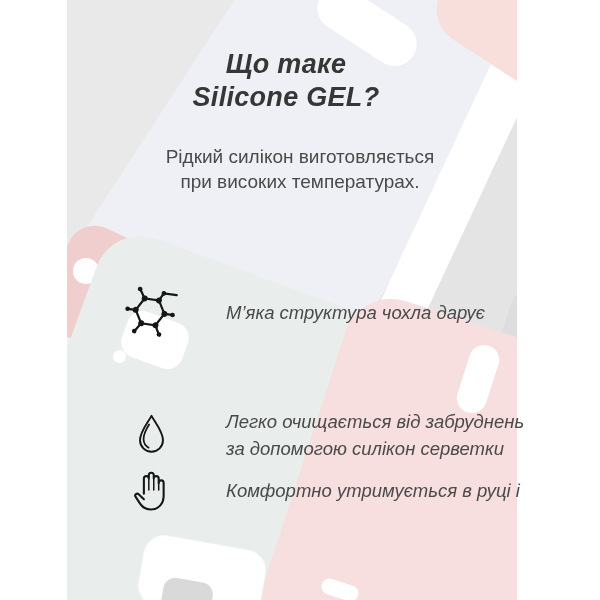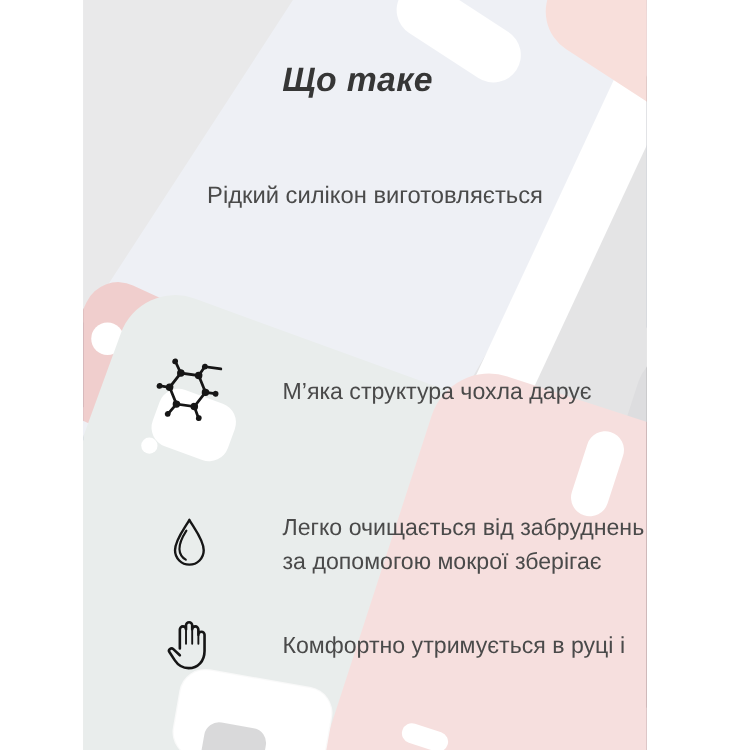--- a/index.html
+++ b/index.html
@@ -45,24 +45,24 @@
   .s-white-cam{left:95px;top:580px;width:50px;height:36px;background:var(--case-charcoal);border-radius:12px;transform:rotate(10deg);}
   .overlay{position:absolute;inset:0;background:var(--overlay);}
 
   
   .content{position:absolute;inset:0;}
   .title{position:absolute;top:48px;left:0;width:572px;text-align:center;
          font-style:italic;font-weight:800;font-size:27px;line-height:33px;
          color:var(--title-text);letter-spacing:.3px;}
   .intro{position:absolute;top:145px;left:0;width:600px;text-align:center;
          font-size:19px;line-height:24.5px;color:var(--body-text);font-weight:500;}
-  .feature{position:absolute;left:120px;width:420px;height:64px;display:flex;align-items:center;}
+  .feature{position:absolute;left:120px;width:420px;height:64px;display:flex;align-items:center;font-style:italic;}
   .feature .icon-box{width:62px;display:flex;justify-content:center;align-items:center;flex:0 0 62px;}
   .feature .txt{margin-left:44px;font-size:18.5px;line-height:27px;color:var(--body-text);font-weight:500;white-space:nowrap;}
-  .f1{top:280px;} .f2{top:403px;} .f3{top:483px;text-align:center;}
+  .f1{top:280px;} .f2{top:403px;} .f3{top:458px;text-align:center;}
   svg{display:block;}
 </style>
 </head>
 <body>
 
 <div class="page">
 
   <div class="collage">
     <div class="shape case s-gray-topleft"></div>
     <div class="shape s-cam-dot"></div>
@@ -83,24 +83,26 @@
     <div class="shape s-pink-slot"></div>
     <div class="shape s-white-case"></div>
     <div class="shape s-white-cam"></div>
     <div class="overlay"></div>
   </div>
 
   <div class="content">
 
     <h1 class="title">
       <span>Що таке</span><br>
+      <span>Silicone GEL?</span>
     </h1>
 
     <div class="intro">
       <div>Рідкий силікон виготовляється</div>
+      <div>при високих температурах.</div>
     </div>
 
     <div class="feature f1">
       <div class="icon-box">
         <svg width="54" height="56" viewBox="0 0 56 58" aria-hidden="true">
           <g transform="rotate(8 28 29)" fill="none" stroke="#161616" stroke-width="2.3" stroke-linecap="round">
             <polygon points="42,29 34.5,16 19.5,16 12,29 19.5,42 34.5,42"></polygon>
             <line x1="12" y1="29" x2="4" y2="29"></line>
             <line x1="42" y1="29" x2="50" y2="29"></line>
             <line x1="19.5" y1="16" x2="14" y2="7.5"></line>
@@ -133,21 +135,21 @@
       <div class="icon-box">
         <svg width="33" height="44" viewBox="0 0 34 46" aria-hidden="true">
           <g fill="none" stroke="#161616" stroke-linecap="round" stroke-linejoin="round">
             <path d="M17 3 C13.5 9.5 5 19.5 5 28.5 a12 12 0 0 0 24 0 C29 19.5 20.5 9.5 17 3 Z" stroke-width="2"></path>
             <path d="M14.5 12 C11 17.5 8.5 22.5 8.7 27.5 c0.15 3.8 2.1 7 5.3 8.8" stroke-width="1.8"></path>
           </g>
         </svg>
       </div>
       <div class="txt">
         <div>Легко очищається від забруднень</div>
-        <div>за допомогою мокрої зберігає</div>
+        <div>за допомогою силікон серветки</div>
       </div>
     </div>
 
     <div class="feature f3">
       <div class="icon-box">
         <svg width="38" height="48" viewBox="0 0 40 50" aria-hidden="true">
           <g fill="none" stroke="#161616" stroke-width="2.2" stroke-linecap="round" stroke-linejoin="round">
             <path d="M12.5 29 V13 a2.6 2.6 0 0 1 5.2 0 V9.5 a2.6 2.6 0 0 1 5.2 0 V13 a2.6 2.6 0 0 1 5.2 0 v4.5 a2.6 2.6 0 0 1 5.2 0 V31 c0 8.5 -5.5 14.5 -13.5 14.5 c-5 0 -8.5 -2 -11.5 -6.5 l-4.6 -7 c-1.3 -2 1.5 -4.2 3.3 -2.5 l5.5 5.2"></path>
             <line x1="17.7" y1="14" x2="17.7" y2="25" stroke-width="1.6"></line>
             <line x1="22.9" y1="14" x2="22.9" y2="25" stroke-width="1.6"></line>

